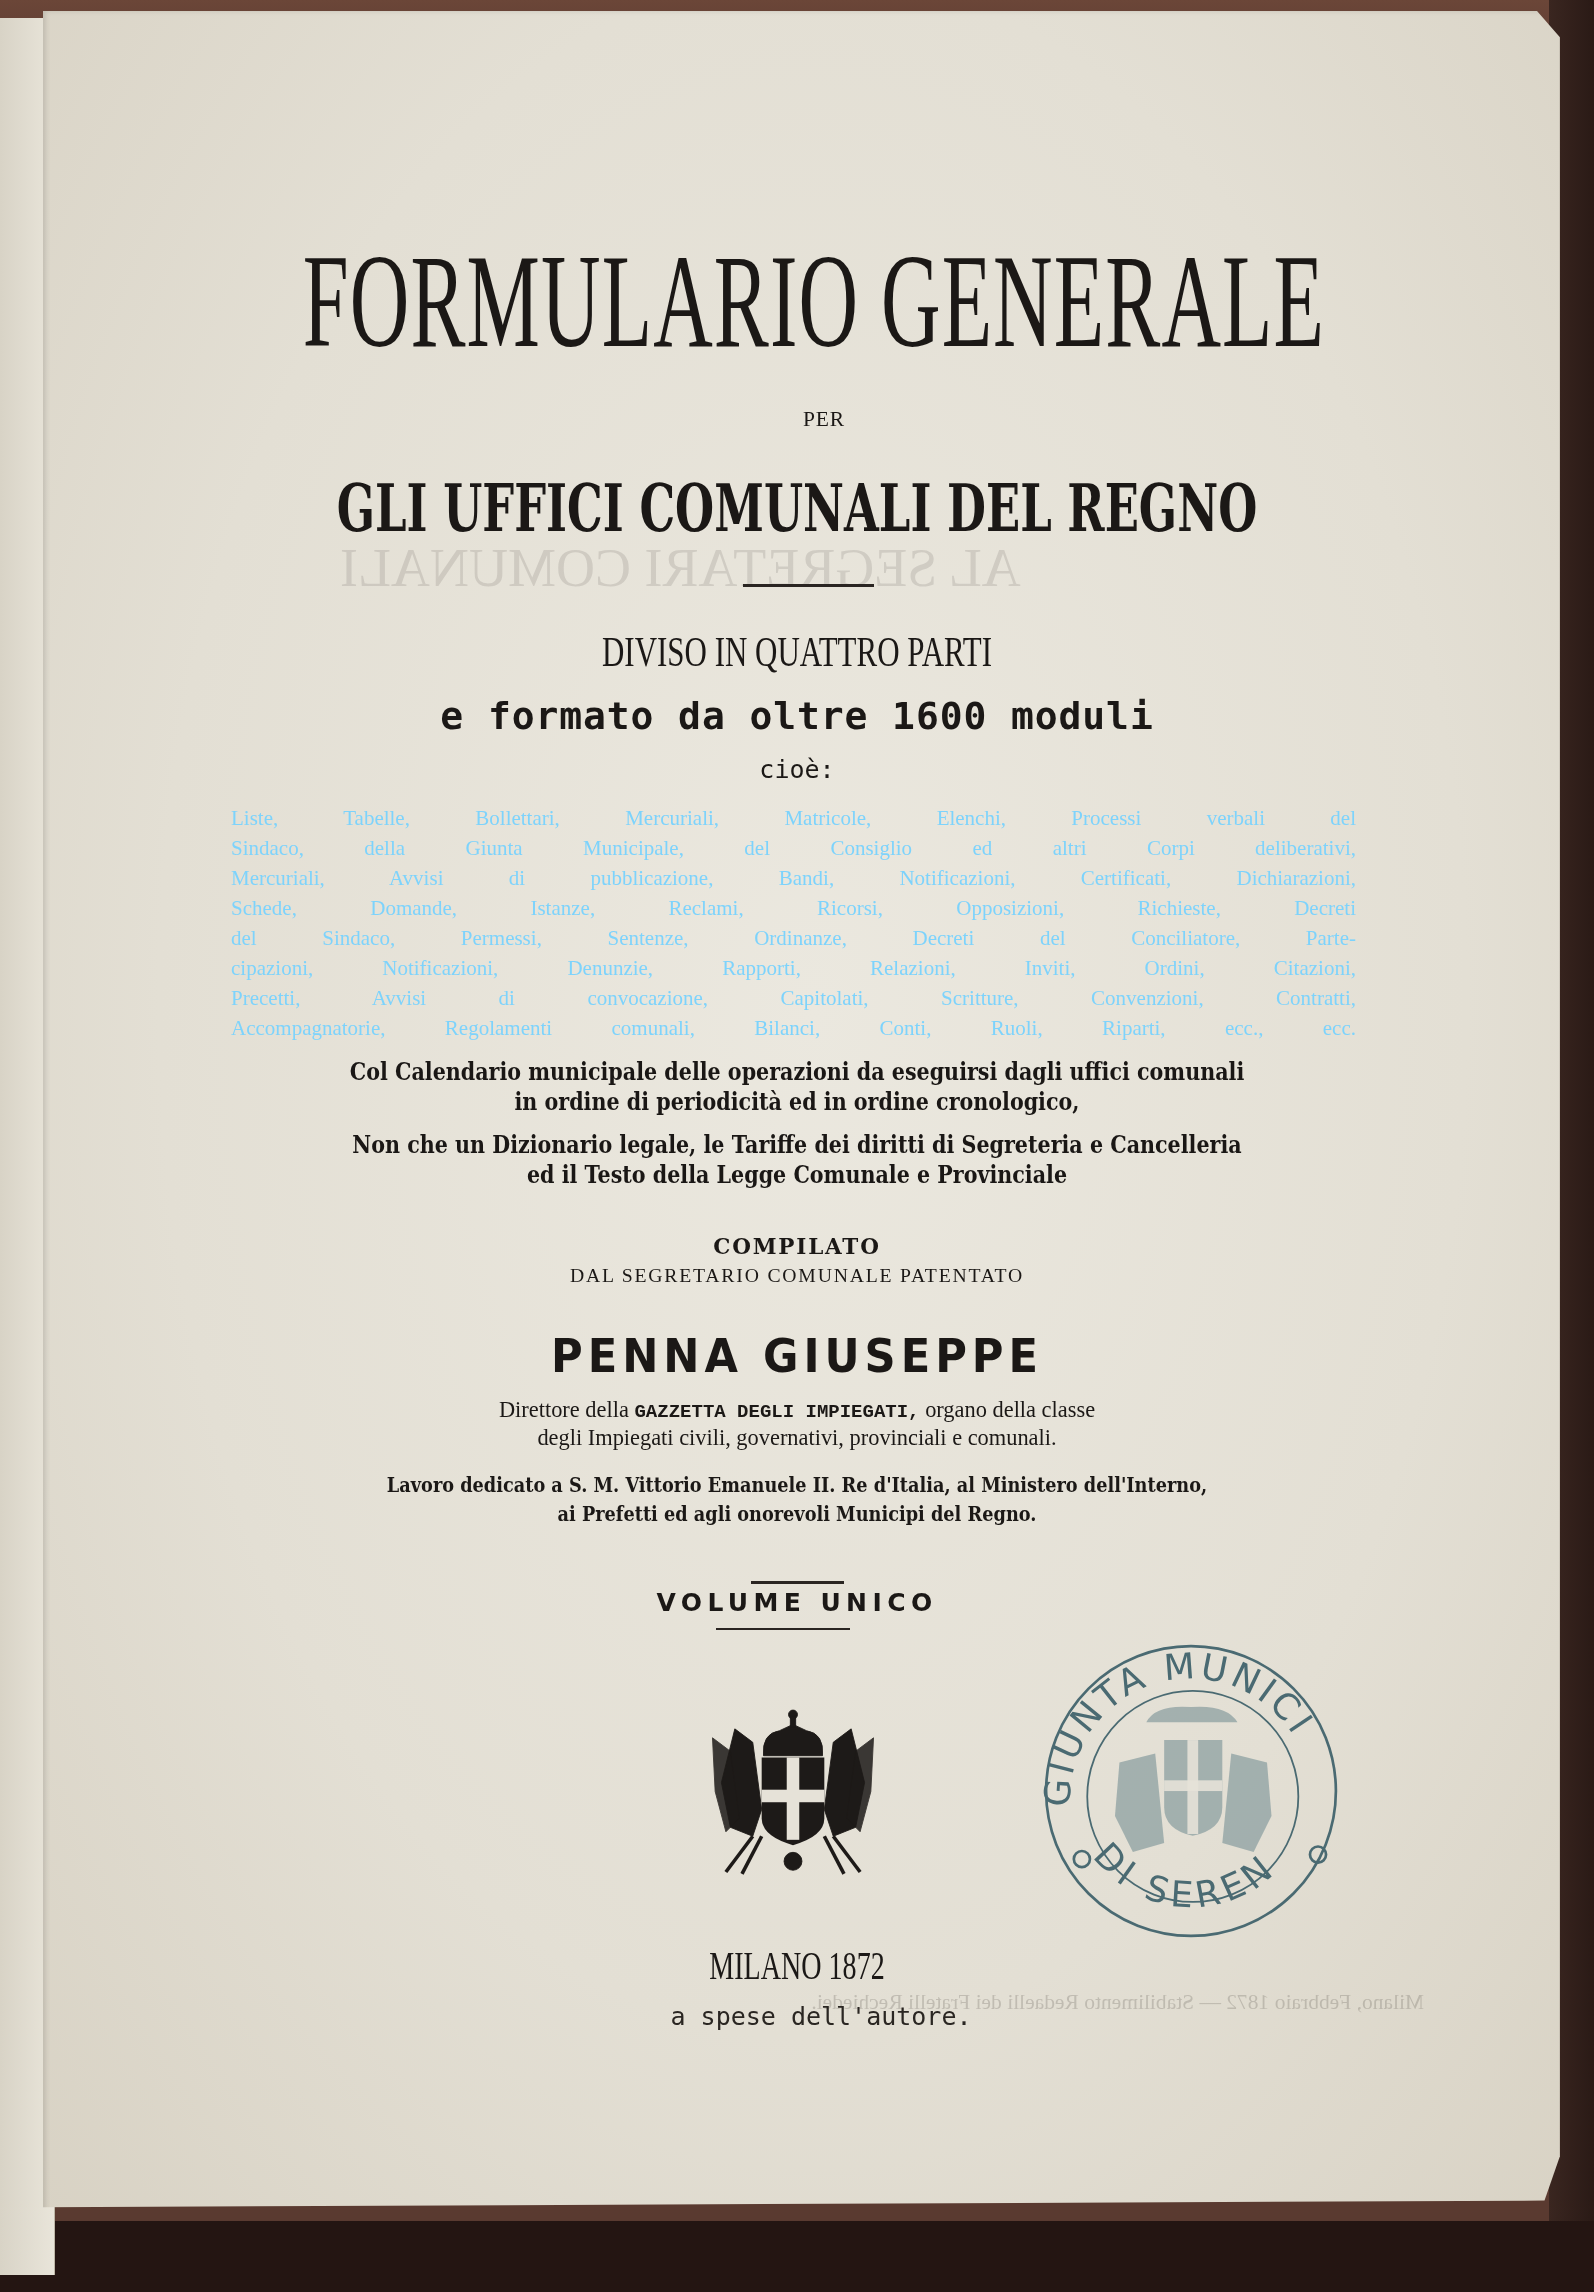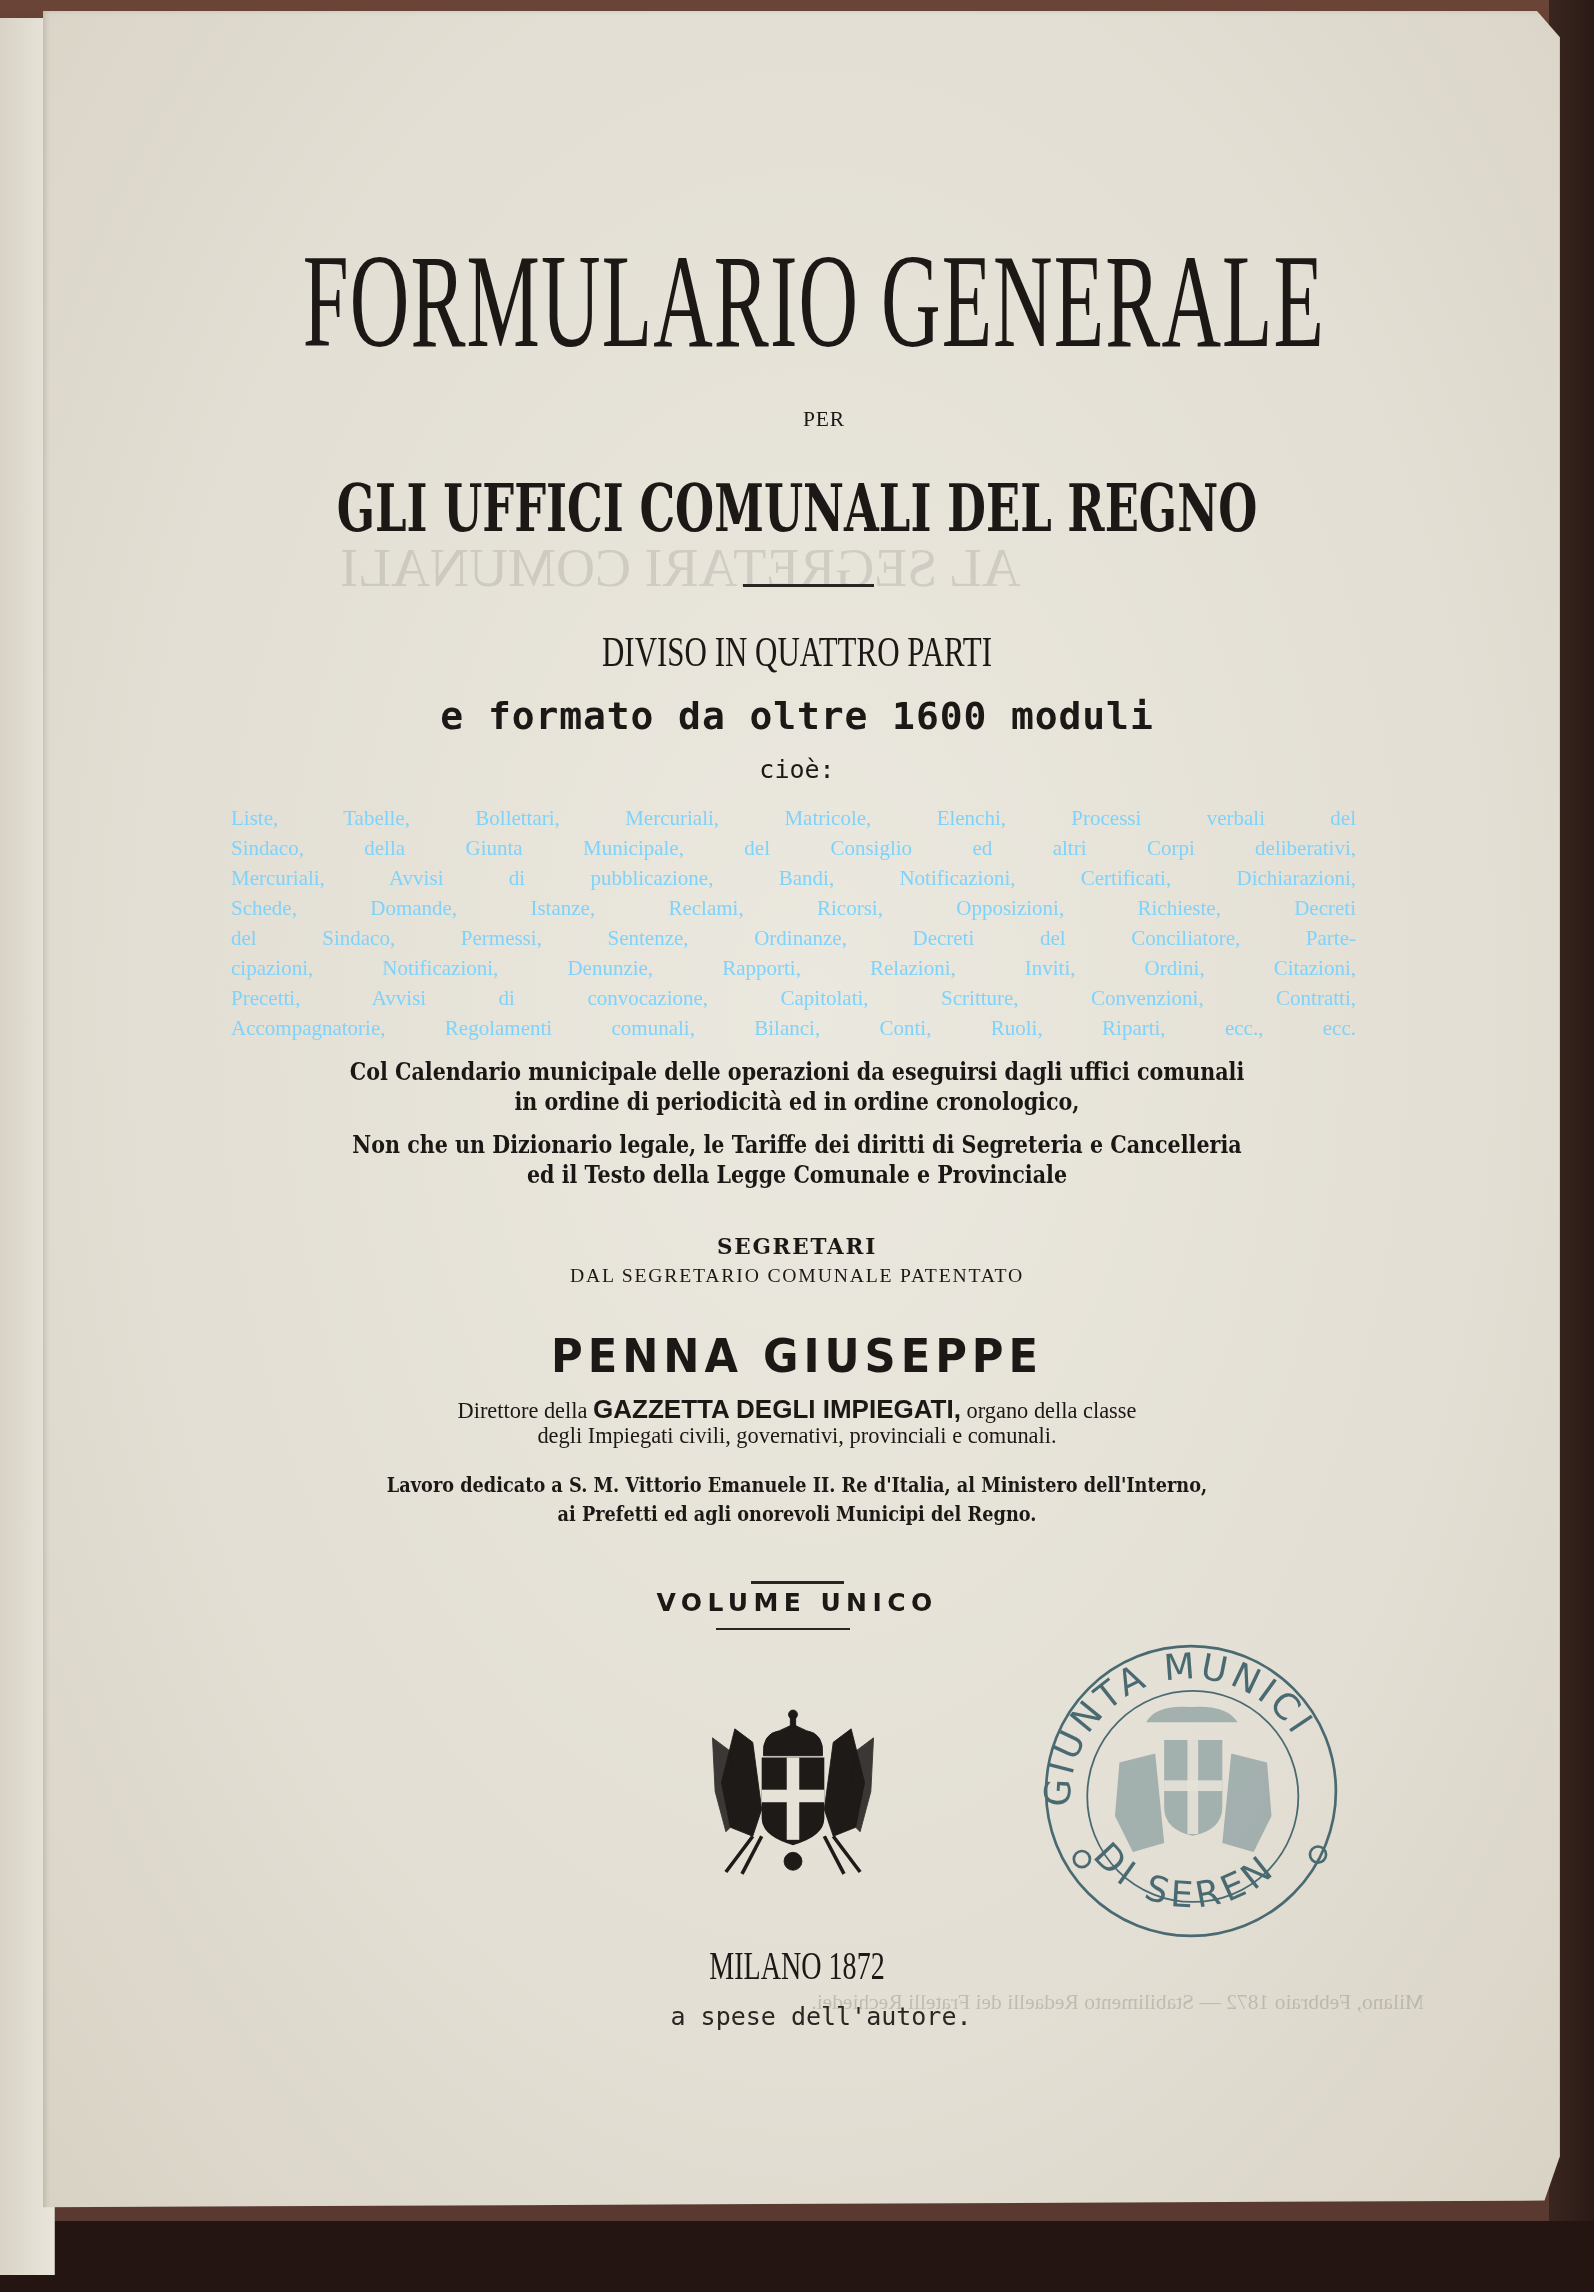--- a/index.html
+++ b/index.html
@@ -20,21 +20,21 @@
   .diviso{top:627px;font-family:"Liberation Serif",serif;font-size:43px;transform:scaleX(.72);transform-origin:center;}
   .formato{top:694px;font-family:"DejaVu Sans Mono",monospace;font-weight:bold;font-size:38px;letter-spacing:0.9px;}
   .cioe{top:755px;font-size:25px;font-family:"DejaVu Sans Mono",monospace;}
   .para{position:absolute;left:231px;top:803px;width:1125px;font-family:"Liberation Serif",serif;font-size:21px;line-height:30px;color:#7dd3fc;text-align:justify;text-align-last:justify;}
   .para .ln{display:block;white-space:nowrap;text-align:justify;text-align-last:justify;transform:scaleX(1);}
   .bold-block{position:absolute;left:224px;width:1146px;text-align:center;font-family:"DejaVu Serif",serif;font-weight:bold;font-size:24px;line-height:30px;color:#1a1715;transform:scaleX(.86);transform-origin:center;white-space:nowrap;}
   .compilato{top:1234px;font-family:"DejaVu Serif",serif;font-weight:bold;font-size:21.5px;letter-spacing:1.8px;}
   .dal{top:1264px;font-family:"Liberation Serif",serif;font-size:19.7px;letter-spacing:1.8px;}
   .penna{top:1328px;font-family:"DejaVu Sans",sans-serif;font-weight:bold;font-size:47px;letter-spacing:5.4px;transform:scaleX(.92);transform-origin:center;}
   .direttore{top:1397px;font-family:"Liberation Serif",serif;font-size:22.4px;line-height:25px;}
-  .direttore b{font-family:Liberation Sans, sans-serif;font-size:26px;}
+  .direttore b{font-family:Liberation Mono, monospace;font-size:19px;}
   .lavoro{top:1471px;font-family:"DejaVu Serif",serif;font-weight:bold;font-size:20.6px;line-height:29px;transform:scaleX(.86);transform-origin:center;}
   .volume{top:1588px;font-family:"DejaVu Sans",sans-serif;font-weight:bold;font-size:25px;letter-spacing:5.4px;}
   .emblem{position:absolute;left:708px;top:1702px;width:170px;height:179px;}
   .stamp{position:absolute;left:1030px;top:1637px;width:322px;height:309px;}
   .milano{top:1943px;font-family:"Liberation Serif",serif;font-size:39px;transform:scaleX(.72);transform-origin:center;}
   .spese{top:2002px;font-family:"DejaVu Sans Mono",monospace;font-size:25px;color:#2a2622;padding-left:24px;}
   .ghost{position:absolute;left:296px;top:1990px;width:1128px;font-family:"Liberation Serif",serif;font-size:21.5px;color:rgba(40,35,30,.18);transform:scaleX(-1);white-space:nowrap;}
   .ghost2{position:absolute;color:rgba(40,35,30,.12);font-family:"Liberation Serif",serif;white-space:nowrap;transform:scaleX(-1);}
 </style>
 </head>
@@ -73,21 +73,21 @@
 <div class="bold-block" style="top:1057px;">
   <div>Col Calendario municipale delle operazioni da eseguirsi dagli uffici comunali</div>
   <div>in ordine di periodicità ed in ordine cronologico,</div>
 </div>
 
 <div class="bold-block" style="top:1130px;">
   <div>Non che un Dizionario legale, le Tariffe dei diritti di Segreteria e Cancelleria</div>
   <div>ed il Testo della Legge Comunale e Provinciale</div>
 </div>
 
-<div class="c compilato">SEGRETARI</div>
+<div class="c compilato">COMPILATO</div>
 <div class="c dal">DAL SEGRETARIO COMUNALE PATENTATO</div>
 <div class="c penna">PENNA GIUSEPPE</div>
 
 <div class="c direttore">
   <div>
     <span>Direttore della</span>
     <b>GAZZETTA DEGLI IMPIEGATI,</b>
     <span>organo della classe</span>
   </div>
   <div>degli Impiegati civili, governativi, provinciali e comunali.</div>

